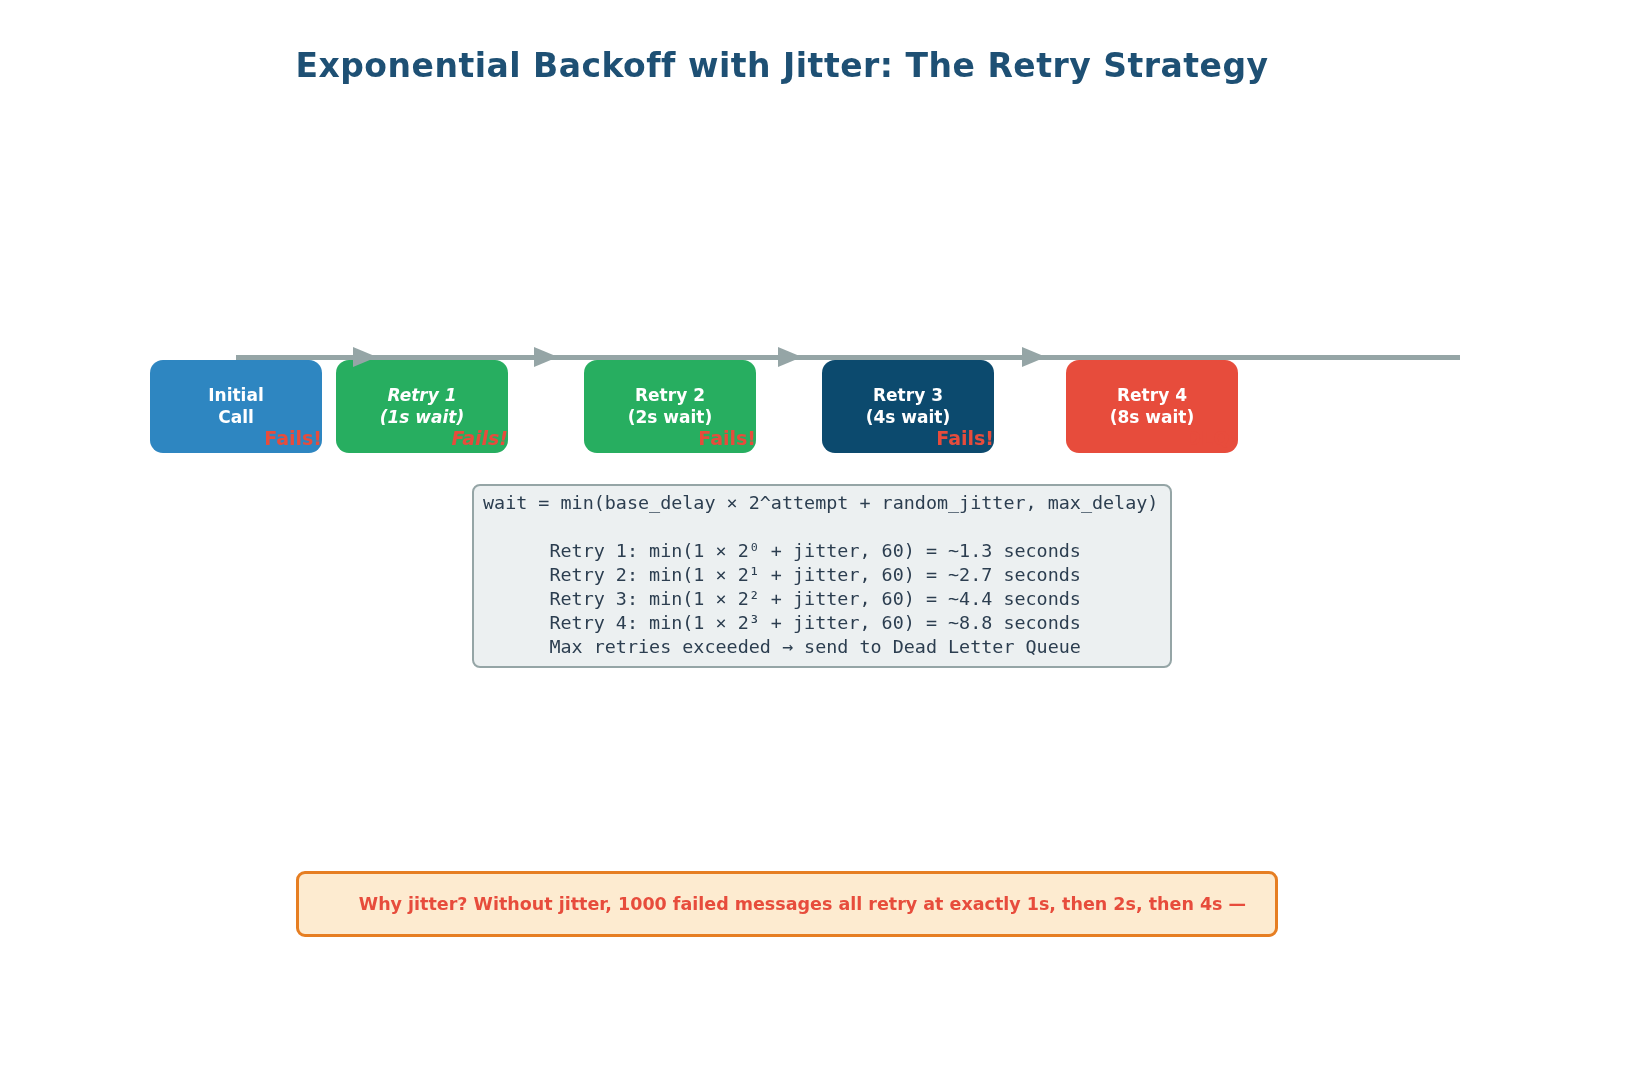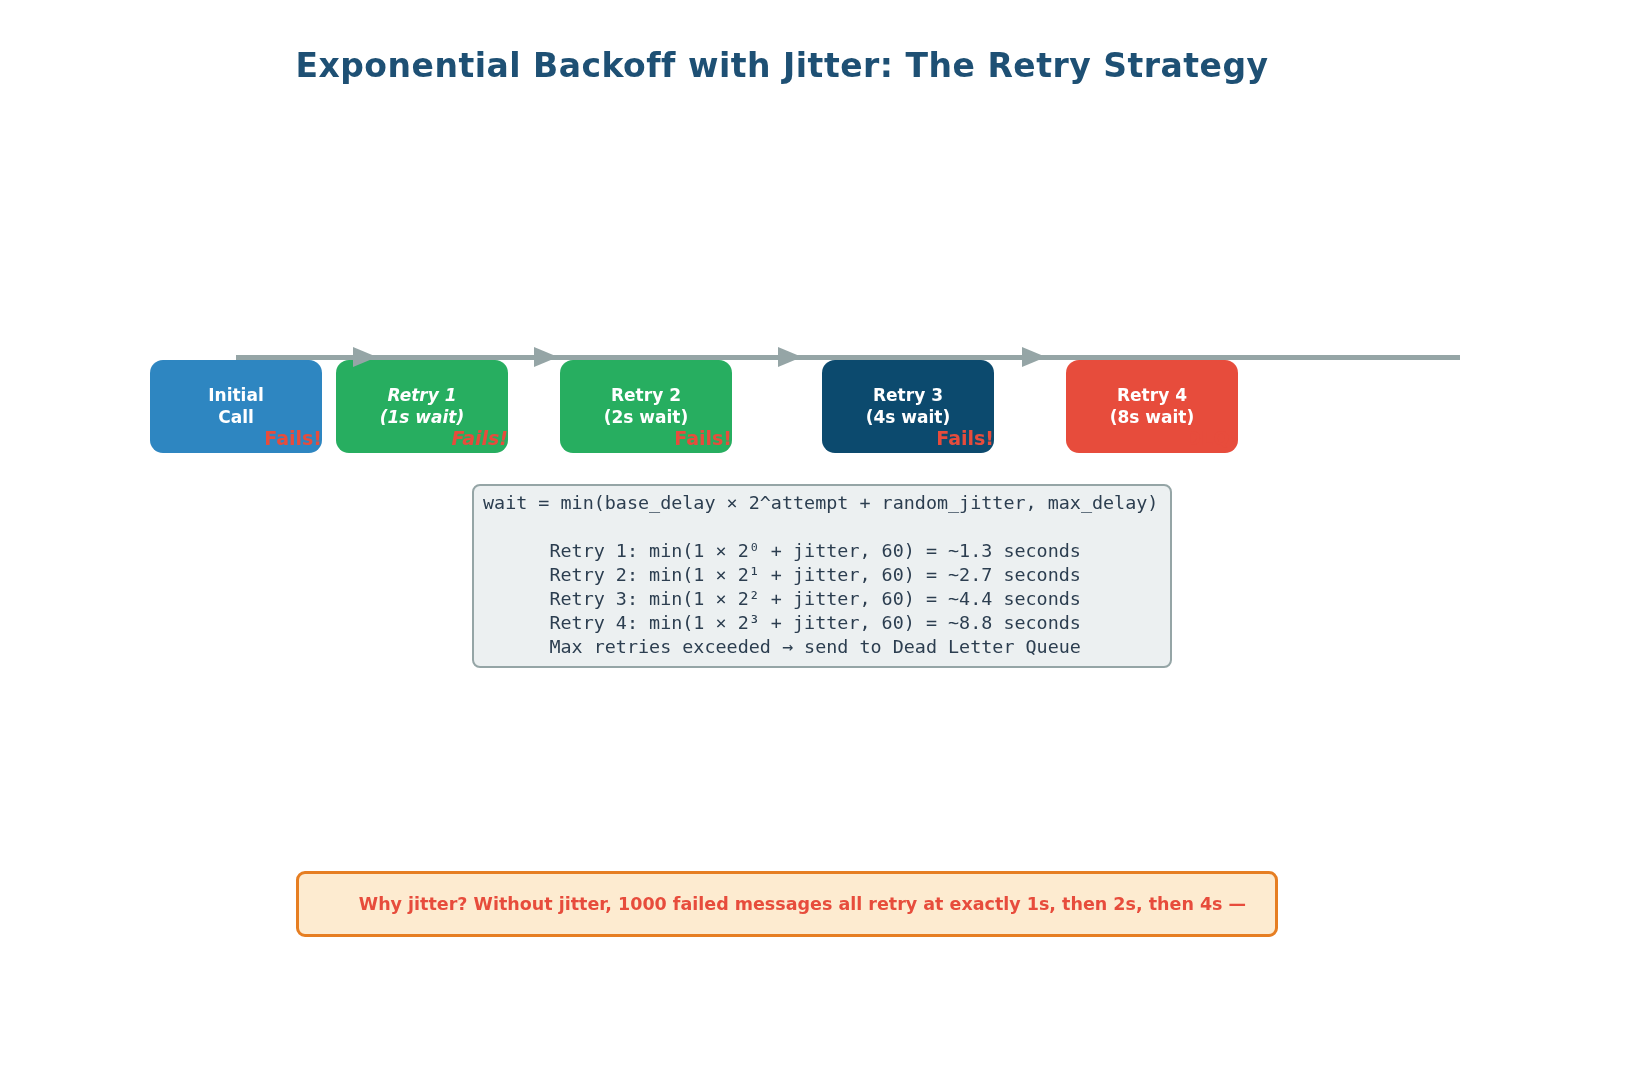--- a/index.html
+++ b/index.html
@@ -60,21 +60,21 @@
     top: 427px;
     width: 172px;
     text-align: right;
     font-weight: bold;
     font-size: 19px;
     color: var(--fail-red);
     z-index: 2;
   }
   .x0 { left: 150px; }
   .x1 { left: 336px; font-style: italic; }
-  .x2 { left: 560px; }
+  .x2 { left: 584px; }
   .x3 { left: 822px; }
   .x4 { left: 1066px; }
   .code-box {
     position: absolute;
     left: 472px; top: 484px;
     width: 700px; height: 184px;
     background: var(--code-bg);
     border: 2px solid var(--code-border);
     border-radius: 8px;
     padding: 5px 9px;

